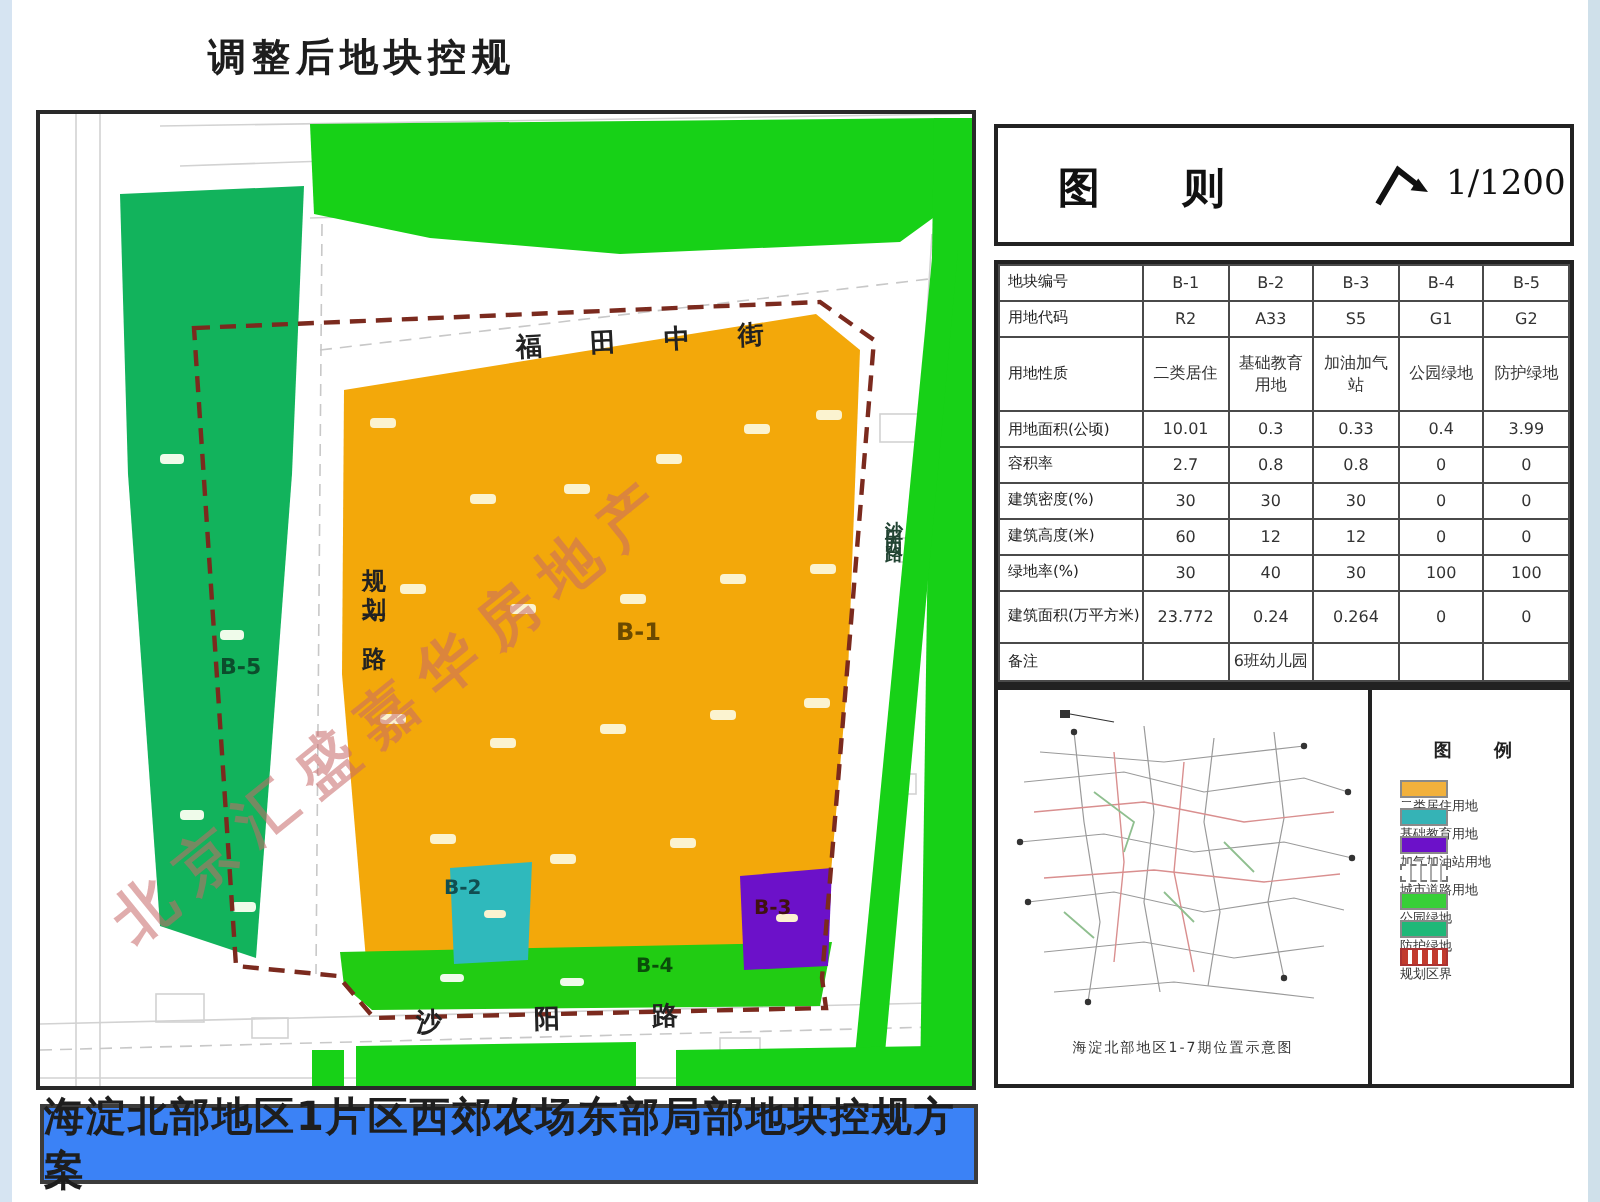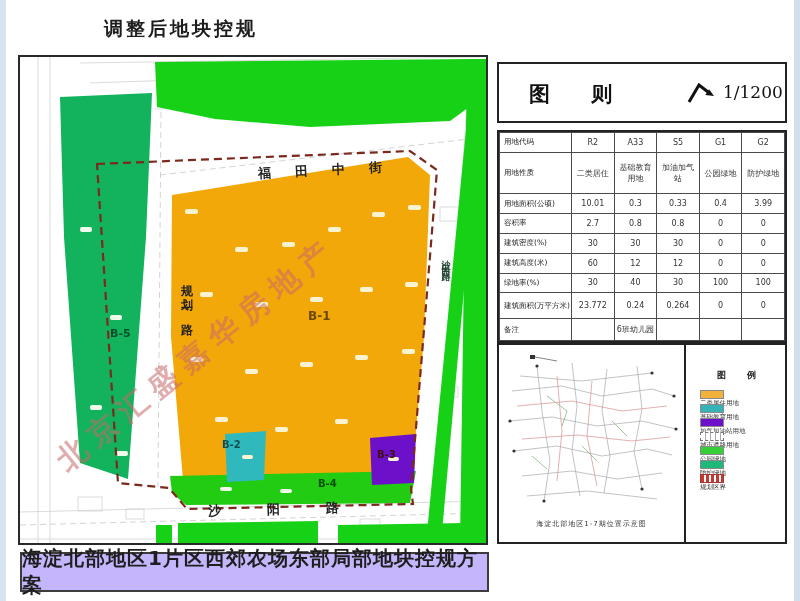--- a/index.html
+++ b/index.html
@@ -53,21 +53,21 @@
                  font-size:7px;color:#333;letter-spacing:1px;margin-top:17px;}
   #legend-area{position:absolute;left:189px;top:0;right:0;bottom:0;}
   #legend-title{margin:24px 0 8px 0;text-align:center;font-size:9px;font-weight:700;
                 letter-spacing:9px;color:#222;padding-left:9px;}
   .legend-item{display:flex;align-items:flex-start;margin:6px 0 0 12px;height:8px;flex-direction:column;}
   .swatch{width:22px;height:7px;border:0.5px solid #8a8a8a;margin-right:6px;flex:none;}
   .swatch.road{background:repeating-linear-gradient(90deg,#fff 0 4px,#aaa 4px 5px);border:1px dashed #777;}
   .swatch.hatch{background:repeating-linear-gradient(90deg,#C23B2E 0 3px,#fff 3px 5px);border:0.5px solid #a33;}
   .legend-label{font-size:6.5px;color:#333;white-space:nowrap;}
 
-  #banner{position:absolute;left:20px;top:552px;width:469px;height:40px;background:#c4b5fd;
+  #banner{position:absolute;left:20px;top:552px;width:469px;height:40px;background:#3b82f6;
           border:2px solid #3c3c3c;box-sizing:border-box;display:flex;align-items:center;
           justify-content:center;font-size:20px;font-weight:700;color:#1e1e1e;letter-spacing:1px;}
 </style>
 </head>
 <body>
 
 <div id="stage">
   <div id="edge-left" class="edge-strip"></div>
   <div id="edge-right" class="edge-strip"></div>
 
@@ -175,20 +175,28 @@
     <table id="plan-table">
       <colgroup>
           <col class="c-label">
           <col>
           <col>
           <col>
           <col>
           <col>
         </colgroup>
       <tbody>
+          <tr>
+        <td class="rowlabel">地块编号</td>
+        <td>B-1</td>
+        <td>B-2</td>
+        <td>B-3</td>
+        <td>B-4</td>
+        <td>B-5</td>
+      </tr>
       <tr>
         <td class="rowlabel">用地代码</td>
         <td>R2</td>
         <td>A33</td>
         <td>S5</td>
         <td>G1</td>
         <td>G2</td>
       </tr>
       <tr>
         <td class="rowlabel">用地性质</td>

